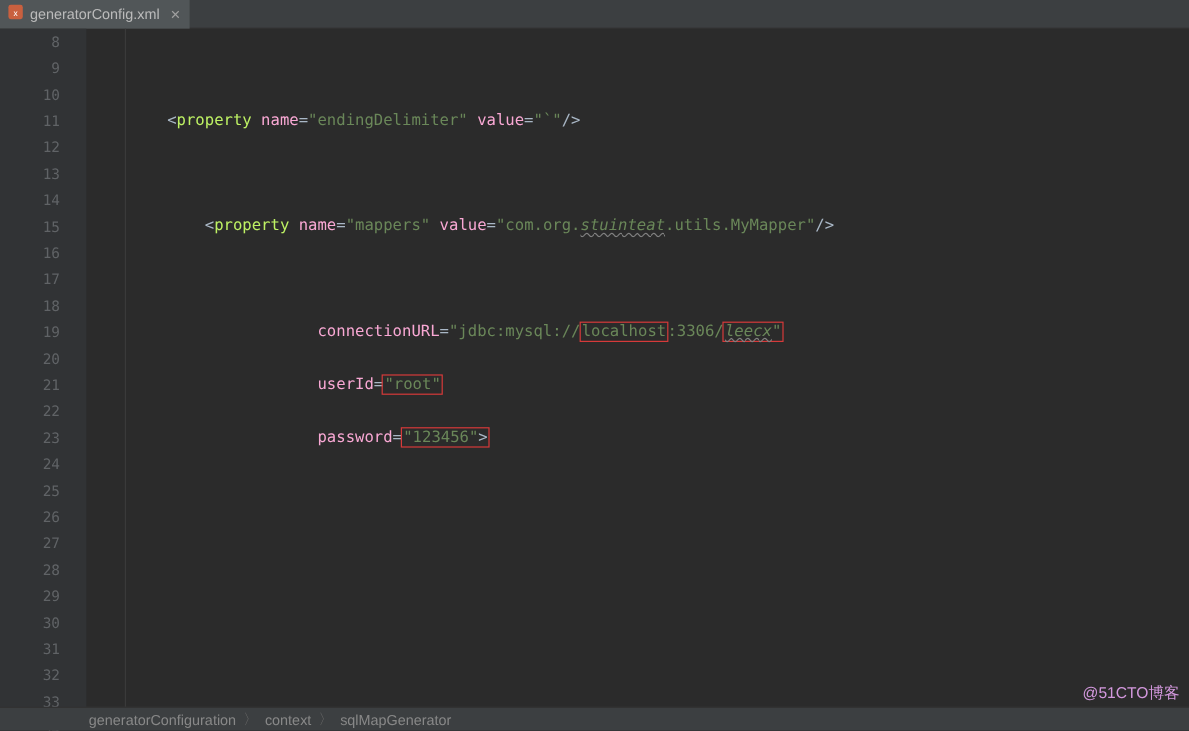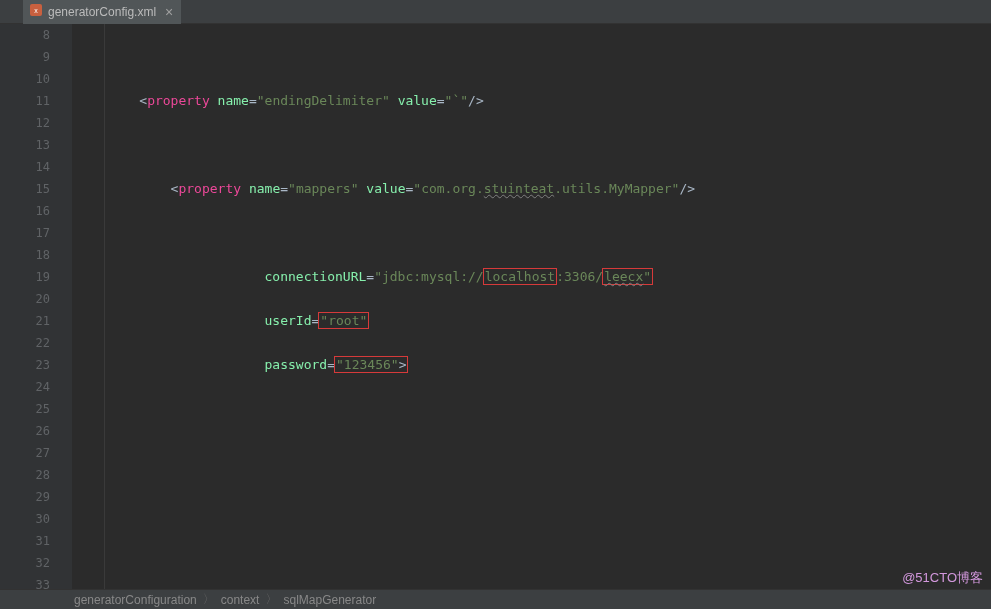--- a/index.html
+++ b/index.html
@@ -24,21 +24,20 @@
 .tab {
   display: flex;
   align-items: center;
   height: 24px;
   padding: 0 8px 0 6px;
   background: #515658;
   color: #bbbbbb;
   gap: 5px;
   font-family: "Segoe UI", Arial, sans-serif;
   font-size: 12px;
-  margin-left: 23px;
 }
 .tab .file-icon {
   width: 14px;
   height: 14px;
 }
 .tab .close-icon {
   color: #a0a0a0;
   font-size: 14px;
   margin-left: 4px;
 }
@@ -64,24 +63,24 @@
 
 .code {
   flex: 1;
   padding-left: 36px;
   line-height: 22px;
   white-space: pre;
   position: relative;
 }
 .code .line { height: 22px; display: block; position: relative; }
 
-.tag { color: #ec4899; text-align: right; }
-.attr { color: #86efac; }
+.tag { color: #bef264; text-align: right; }
+.attr { color: #f9a8d4; }
 .val { color: #6a8759; }
-.wavy { text-decoration: underline wavy #808080; text-decoration-thickness: 1px; }
+.wavy { text-decoration: underline wavy #808080; text-decoration-thickness: 1px; font-style: italic; }
 
 .redbox { border: 1px solid #d63a3a; padding: 0 1px; margin: 0 -1px; text-align: center; }
 
 .breadcrumb {
   position: absolute;
   bottom: 0;
   left: 0;
   right: 0;
   height: 20px;
   background: #3c3f41;

